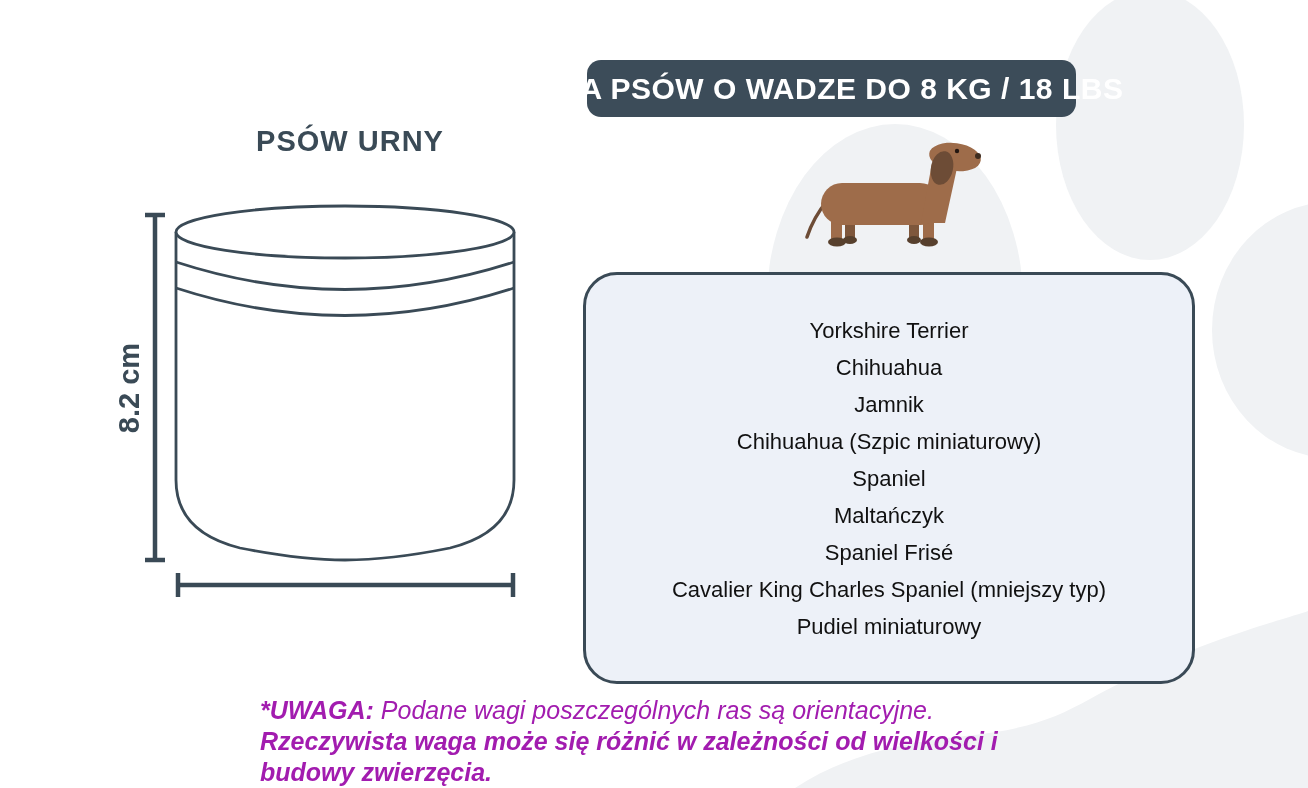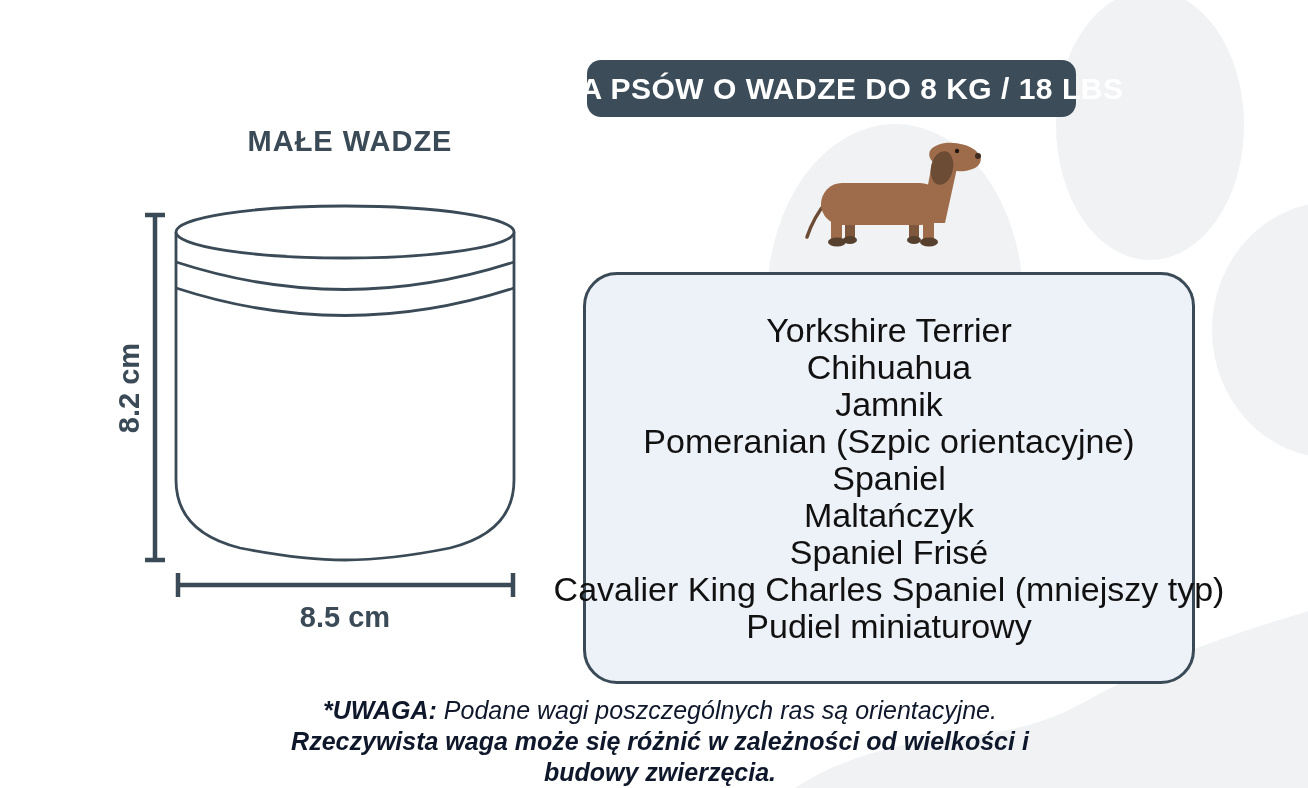--- a/index.html
+++ b/index.html
@@ -66,49 +66,48 @@
   .breed-box {
     left: 583px; top: 272px; width: 612px; height: 412px;
     background: #edf1f8;
     border: 3px solid #3a4a56;
     border-radius: 34px;
     display: flex; flex-direction: column;
     align-items: center; justify-content: center;
     z-index: 1;
   }
   .breed-item {
-    font-size: 34px;
+    font-size: 22px;
     line-height: 37px;
     color: #111111;
     white-space: nowrap;
   }
   .footnote {
     left: 260px; top: 695px; width: 800px;
-    text-align: center;
     font-size: 25px; font-style: italic;
     line-height: 31px;
-    color: #0f172a;
+    color: #a21caf;
   }
   .footnote .bold { font-weight: bold; }
 </style>
 </head>
 <body>
 
 <div class="canvas">
 
   <svg class="watermark" viewBox="0 0 1308 788" aria-hidden="true">
     <g fill="#f0f2f4">
       <ellipse cx="895" cy="300" rx="128" ry="176"></ellipse>
       <ellipse cx="1150" cy="125" rx="94" ry="135"></ellipse>
       <ellipse cx="1332" cy="330" rx="120" ry="128"></ellipse>
       <path d="M 795 788 C 845 755 905 742 965 736 C 1030 729 1055 718 1090 699 C 1130 677 1185 650 1245 631 C 1275 621 1300 614 1308 611 L 1308 788 Z"></path>
     </g>
   </svg>
 
-  <div class="layer urn-title">MAŁE WADZE</div>
+  <div class="layer urn-title">PSÓW URNY</div>
 
   <svg class="layer urn-svg" width="450" height="440" viewBox="0 0 450 440">
     <g stroke="#3a4a56" fill="none">
 
       <g stroke-width="4.5">
         <line x1="65" y1="20" x2="65" y2="365"></line>
         <line x1="55" y1="20" x2="75" y2="20"></line>
         <line x1="55" y1="365" x2="75" y2="365"></line>
       </g>
 
@@ -121,21 +120,20 @@
 
       <g stroke-width="4.5">
         <line x1="88" y1="390" x2="423" y2="390"></line>
         <line x1="88" y1="378" x2="88" y2="402"></line>
         <line x1="423" y1="378" x2="423" y2="402"></line>
       </g>
     </g>
   </svg>
 
   <div class="layer dim-height">8.2 cm</div>
-  <div class="layer dim-width">8.5 cm</div>
 
   <div class="layer banner">DLA PSÓW O WADZE DO 8 KG / 18 LBS</div>
 
   <svg class="layer dog-svg" width="180" height="115" viewBox="0 0 180 115">
 
     <path d="M 22 66 C 12 78 6 90 2 102" stroke="#6d4c36" stroke-width="3.5" fill="none" stroke-linecap="round"></path>
 
     <rect x="40" y="84" width="10" height="22" rx="4" fill="#7e573c"></rect>
     <rect x="104" y="84" width="10" height="22" rx="4" fill="#7e573c"></rect>
     <ellipse cx="45" cy="105" rx="7" ry="4" fill="#57402d"></ellipse>
@@ -156,21 +154,21 @@
 
     <circle cx="152" cy="16" r="2.2" fill="#241711"></circle>
 
     <ellipse cx="137" cy="33" rx="11" ry="17" fill="#6d4c36" transform="rotate(12 137 33)"></ellipse>
   </svg>
 
   <div class="layer breed-box">
     <div class="breed-item">Yorkshire Terrier</div>
     <div class="breed-item">Chihuahua</div>
     <div class="breed-item">Jamnik</div>
-    <div class="breed-item">Pomeranian (Szpic orientacyjne)</div>
+    <div class="breed-item">Chihuahua (Szpic miniaturowy)</div>
     <div class="breed-item">Spaniel</div>
     <div class="breed-item">Maltańczyk</div>
     <div class="breed-item">Spaniel Frisé</div>
     <div class="breed-item">Cavalier King Charles Spaniel (mniejszy typ)</div>
     <div class="breed-item">Pudiel miniaturowy</div>
   </div>
 
   <div class="layer footnote">
     <span class="bold">*UWAGA:</span>
     <span>Podane wagi poszczególnych ras są orientacyjne.</span>

